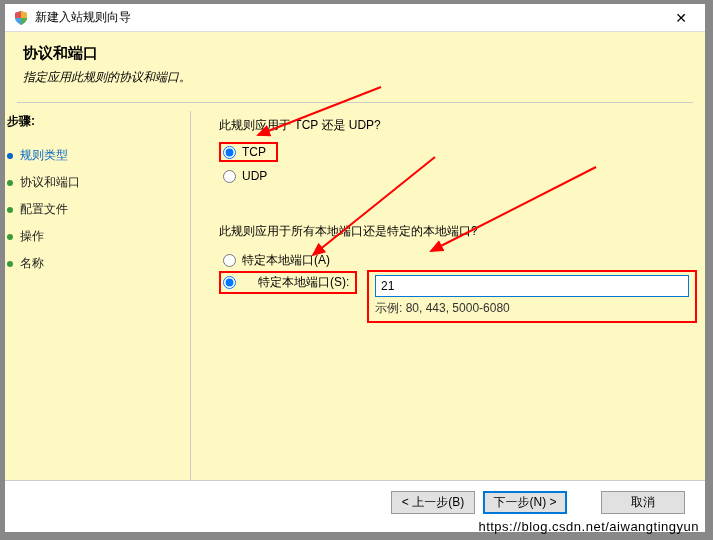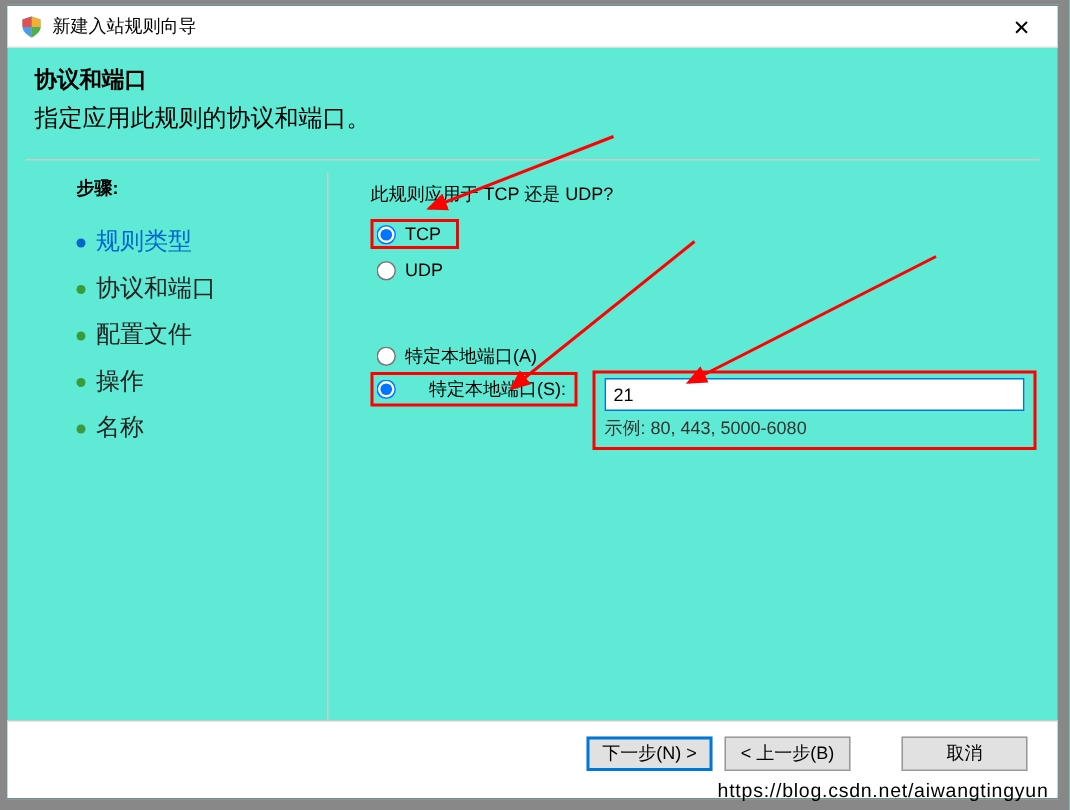--- a/index.html
+++ b/index.html
@@ -9,55 +9,54 @@
       background: #888;
       width: 713px;
       height: 540px;
       overflow: hidden;
       position: relative;
     }
     .window {
       position: absolute;
       left: 4px; top: 3px;
       width: 702px; height: 530px;
-      background: #5eead4;
+      background: #fef9c3;
       border: 1px solid #888;
     }
     .titlebar {
       height: 28px;
       display: flex;
       align-items: center;
       padding: 0 4px 0 8px;
       background: #fff;
       border-bottom: 1px solid #ddd;
     }
     .titlebar .shield-icon { width: 16px; height: 16px; margin-right: 6px; }
     .titlebar-title { flex: 1; font-size: 12px; }
     .close-btn { width: 40px; height: 28px; display:flex; align-items:center; justify-content:center; font-size: 14px; font-family: Arial; }
     .header {
       padding: 12px 18px 10px 18px;
     }
     .header-title { font-size: 15px; font-weight: bold; margin-bottom: 6px; }
-    .header-sub { font-size: 16px; }
+    .header-sub { font-size: 12px; font-style: italic; }
     .hr { border-top: 1px solid #ccc; margin: 6px 12px 0 12px; }
     .body {
       display: flex;
       height: 395px;
     }
     .sidebar {
       width: 185px;
-      padding: 10px 10px 10px 18px;
-      margin-left: 28px;
+      padding: 10px 10px 10px 2px;
     }
     .steps-title { font-weight: bold; margin-bottom: 12px; font-size: 12px; }
     .step-item {
       display: flex;
       align-items: center;
       padding: 5px 0;
-      font-size: 16px;
+      font-size: 12px;
       color: #222;
     }
     .step-item.current { color: #0066cc; }
     .bullet { width: 6px; height: 6px; border-radius: 50%; margin-right: 7px; }
     .step-item .bullet { background: #3a9b3a; }
     .step-item.current .bullet { background: #0066cc; }
     .divider {
       width: 1px;
       background: #ccc;
       margin: 8px 0;
@@ -81,21 +80,21 @@
       display: inline-flex;
       align-items: center;
       padding: 1px 6px 1px 2px;
       gap: 16px;
     }
     .port-input-area {
       position: absolute;
       left: 148px; top: 20px;
       border: 2px solid #ff0000;
       padding: 3px 6px 4px 6px;
-      width: 296px;
+      width: 330px;
     }
     .port-input {
       width: 100%;
       height: 22px;
       border: 1px solid #0078d7;
       outline: none;
       padding: 0 5px;
       font-size: 12px;
       font-family: inherit;
       margin-bottom: 3px;
@@ -190,20 +189,21 @@
         <input type="radio" name="proto" checked="" style="">
         <span>TCP</span>
       </div>
       <div class="radio-row udp-row">
         <input type="radio" name="proto" style="">
         <span>UDP</span>
       </div>
 
       <div class="section-gap"></div>
 
+      <div class="q2">此规则应用于所有本地端口还是特定的本地端口?</div>
 
       <div class="port-block">
         <div class="port-radio-rows">
           <div class="radio-row" style="padding-left:4px;">
             <input type="radio" name="ports" style="">
             <span>特定本地端口(A)</span>
           </div>
           <div class="specific-box radio-row">
             <input type="radio" name="ports" checked="" style="">
             <span>特定本地端口(S):</span>
@@ -237,19 +237,19 @@
             <marker id="ah3" markerWidth="8" markerHeight="8" refX="6" refY="3" orient="auto">
               <polygon points="0 0, 7 3, 0 6" fill="#ff0000"></polygon>
             </marker>
           </defs>
         <line x1="175" y1="2" x2="10" y2="86" stroke="#ff0000" stroke-width="2" marker-end="url(#ah3)"></line>
       </svg>
     </div>
   </div>
 
   <div class="buttonbar">
+    <button class="wbtn">&lt; 上一步(B)</button>
     <button class="wbtn default">下一步(N) &gt;</button>
-    <button class="wbtn">&lt; 上一步(B)</button>
     <button class="wbtn cancel">取消</button>
   </div>
 </div>
 
 <div class="watermark">https://blog.csdn.net/aiwangtingyun</div>
 
 </body></html>

